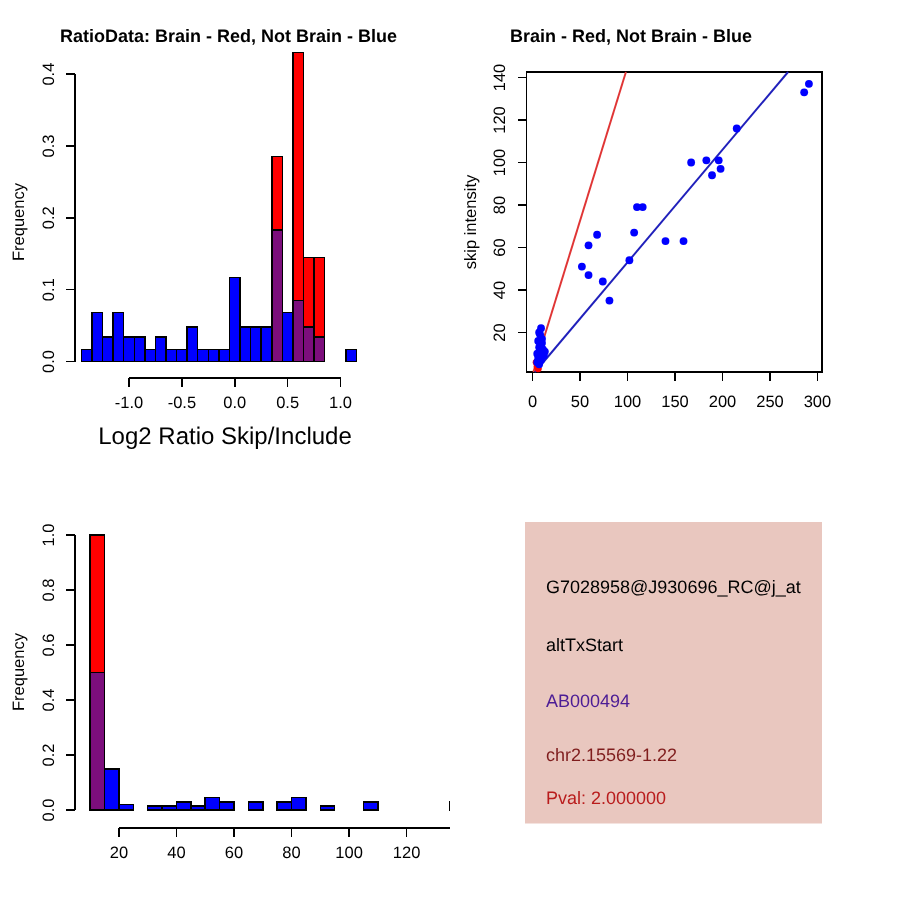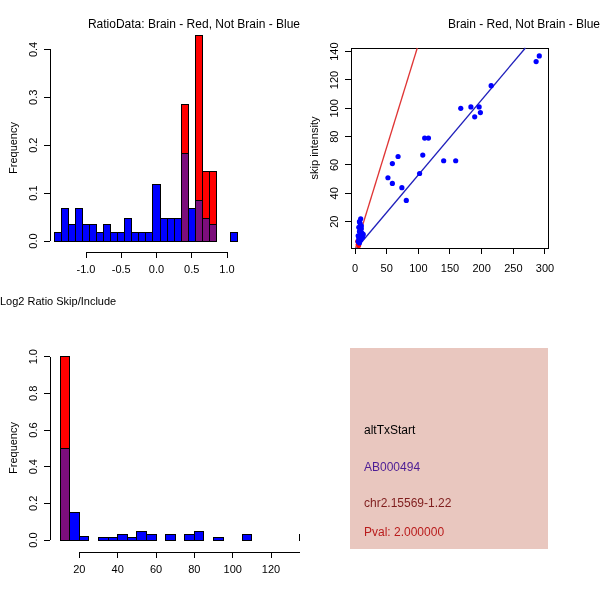--- a/index.html
+++ b/index.html
@@ -3,23 +3,23 @@
 <meta charset="utf-8">
 <style>
   html,body{margin:0;padding:0;background:#fff;}
   body{width:600px;height:600px;position:relative;overflow:hidden;
        font-family:"Liberation Sans",sans-serif;color:#000;}
   .panel{position:absolute;width:300px;height:300px;}
   #panel-tl{left:0;top:0}
   #panel-tr{left:300px;top:0}
   #panel-bl{left:0;top:300px}
   #panel-br{left:300px;top:300px}
-  .ptitle{position:absolute;left:0;top:17px;width:100%;text-align:right;
-          font-weight:normal;font-size:12px;white-space:nowrap;}
-  .xlab{position:absolute;left:0;top:283px;width:100%;text-align:left;font-size:11px;margin-top:12px;}
+  .ptitle{position:absolute;left:0;top:17px;width:100%;text-align:left;
+          font-weight:bold;font-size:12px;white-space:nowrap;padding-left:40px;}
+  .xlab{position:absolute;left:0;top:283px;width:100%;text-align:center;font-size:16px;}
   .ylab{position:absolute;left:13px;top:148px;transform:translate(-50%,-50%) rotate(-90deg);
         font-size:11px;white-space:nowrap;}
   #panel-tr .ylab{left:14px;}
   svg.plot{position:absolute;left:0;top:0;}
   .infobox{position:absolute;left:50px;top:48px;width:198px;height:201px;}
   .infoline{position:absolute;left:14px;transform:translateY(-50%);
             font-size:12px;white-space:nowrap;}
 </style>
 </head>
 <body>
@@ -207,18 +207,19 @@
       <rect x="194.35" y="231.7515" width="9.59" height="8.2485" fill="#0000FF" stroke="#000000" stroke-width="1" shape-rendering="crispEdges"></rect>
       <rect x="213.52499999999998" y="237.2505" width="9.59" height="2.7495000000000003" fill="#0000FF" stroke="#000000" stroke-width="1" shape-rendering="crispEdges"></rect>
       <rect x="242.28750000000002" y="234.501" width="9.59" height="5.4990000000000006" fill="#0000FF" stroke="#000000" stroke-width="1" shape-rendering="crispEdges"></rect>
       <rect x="299.8125" y="234.501" width="9.59" height="5.4990000000000006" fill="#0000FF" stroke="#000000" stroke-width="1" shape-rendering="crispEdges"></rect>
     </svg>
   <div class="ylab">Frequency</div>
 </div>
 
 <div class="panel" id="panel-br">
   <div class="infobox" id="infobox" style="background: rgb(233, 199, 191);">
+    <div class="infoline" style="top: 43px; color: rgb(0, 0, 0);">G7028958@J930696_RC@j_at</div>
     <div class="infoline" style="top: 82px; color: #000000;">altTxStart</div>
     <div class="infoline" style="top: 119px; color: #4c1d95;">AB000494</div>
     <div class="infoline" style="top: 155px; color: #7f1d1d;">chr2.15569-1.22</div>
     <div class="infoline" style="top: 184px; color: #b91c1c;">Pval: 2.000000</div>
   </div>
 </div>
 
 </body></html>

